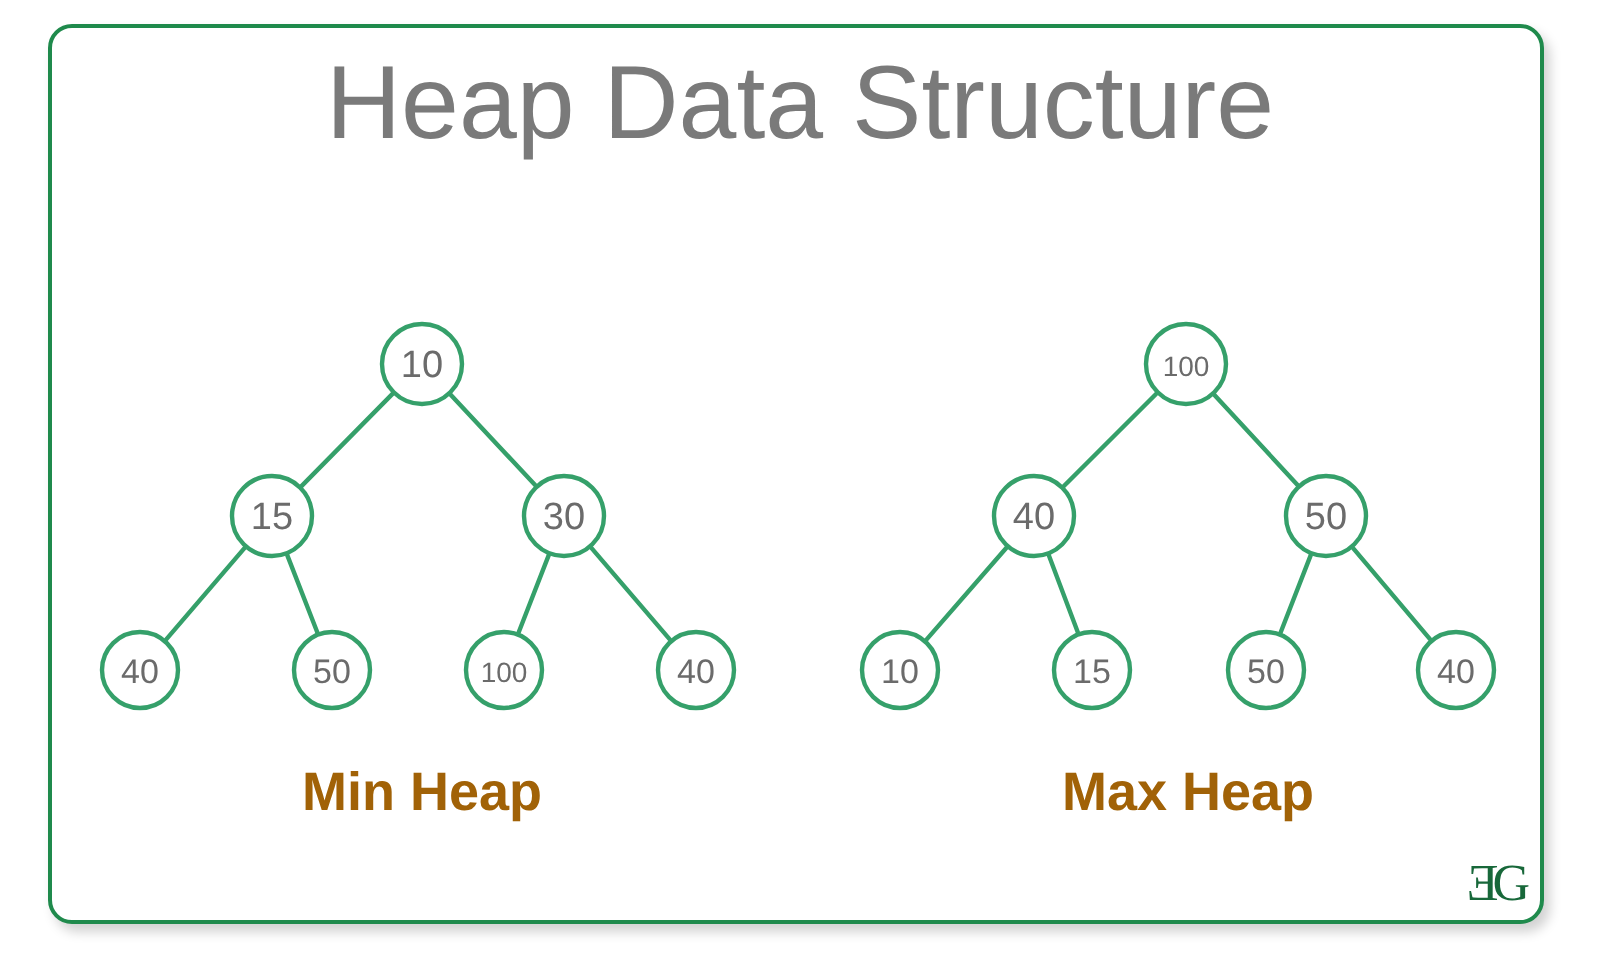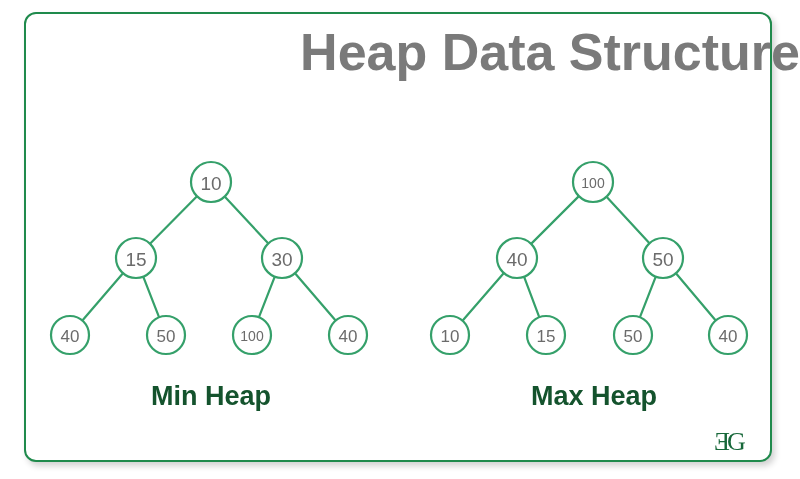--- a/index.html
+++ b/index.html
@@ -29,23 +29,23 @@
     border-radius: 12px;
     background: #ffffff;
     box-shadow: 3px 4px 6px rgba(0,0,0,0.18);
   }
   
   #title {
     position: absolute;
     left: 0;
     top: 22px;
     width: 800px;
-    text-align: right;
+    text-align: center;
     font-size: 52px;
-    font-weight: 700;
+    font-weight: 400;
     color: #7a7a7a;
     letter-spacing: 0px;
     white-space: nowrap;
   }
   
   #trees {
     position: absolute;
     left: 0;
     top: 0;
     width: 800px;
@@ -70,39 +70,39 @@
   }
   .node-text.big   { font-size: 19px; }
   .node-text.small { font-size: 17px; }
   .node-text.tiny  { font-size: 14px; }
   
   .heap-label {
     position: absolute;
     top: 381px;
     font-size: 27px;
     font-weight: bold;
-    color: #14532d;
+    color: #a16207;
     text-align: center;
     white-space: nowrap;
   }
   #label-min { left: 107px; width: 208px; }
   #label-max { left: 490px; width: 208px; text-align: center; }
   
   #logo {
     position: absolute;
     left: 714px;
     top: 428px;
     width: 48px;
     height: 28px;
     color: #18683a;
     font-family: "Liberation Serif", serif;
     font-size: 26px;
     line-height: 28px;
     letter-spacing: -3px;
-    text-align: left;
+    text-align: right;
     white-space: nowrap;
   }
 </style>
 </head>
 <body>
 
 <div id="canvas">
 
   <div id="frame"></div>
 

